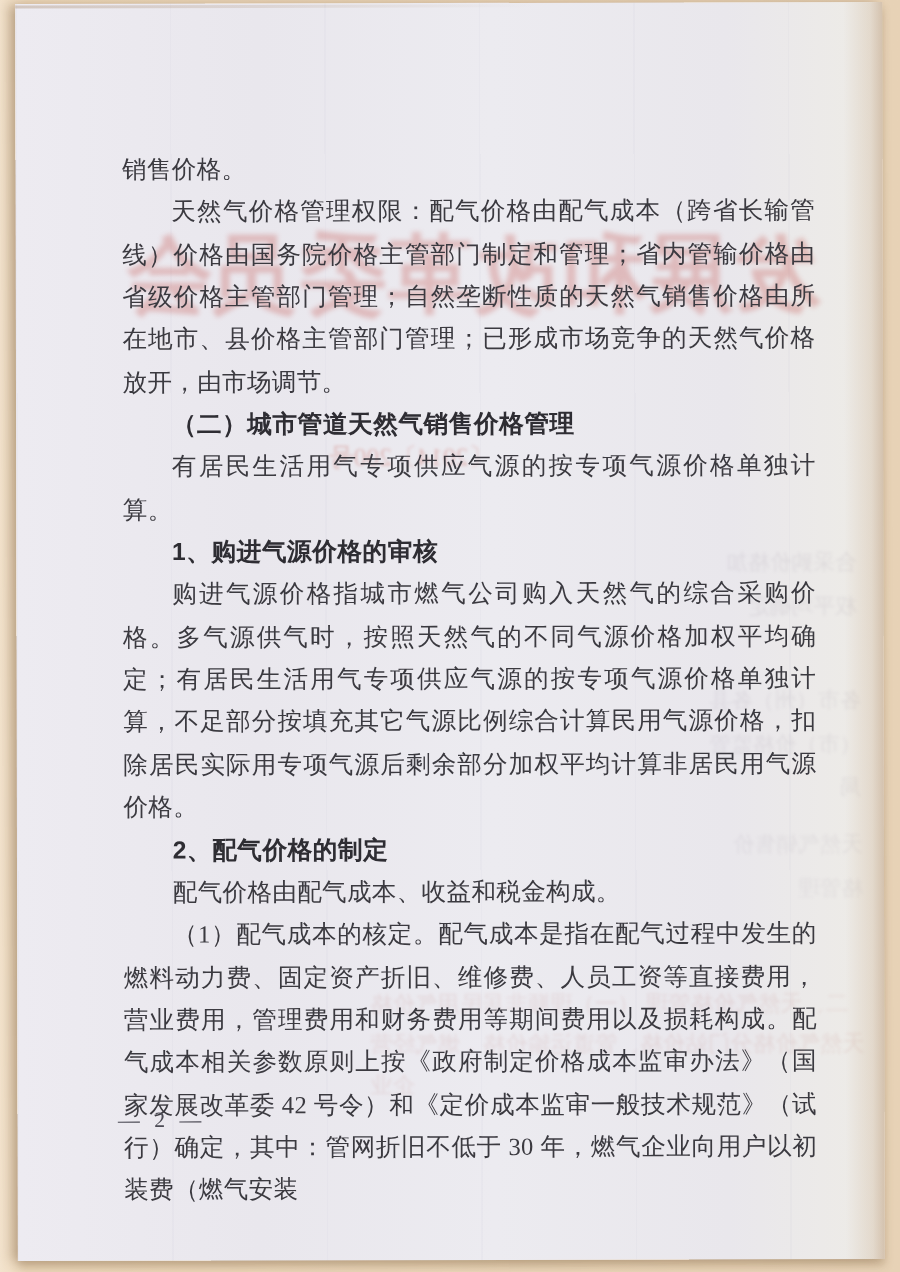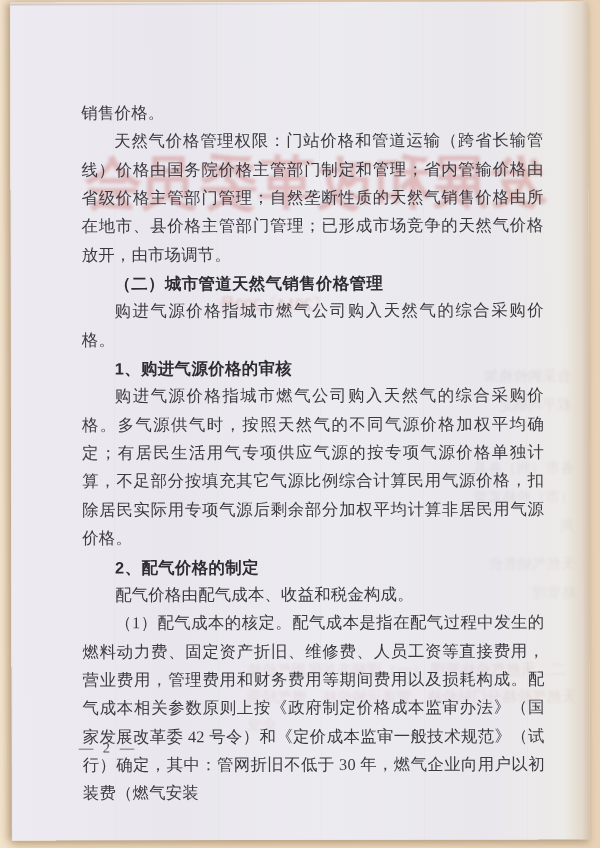--- a/index.html
+++ b/index.html
@@ -74,23 +74,23 @@
 
   <div class="bleed bleed-red-header">发展和改革委员会</div>
   <div class="bleed bleed-red-docnum">〔2014〕200号</div>
   <div class="bleed bleed-gray bleed-gray-1">合采购价格加权平均确定</div>
   <div class="bleed bleed-gray bleed-gray-2">各市（州）各县（市）价格监管局</div>
   <div class="bleed bleed-gray bleed-gray-3">天然气销售价格管理</div>
   <div class="bleed bleed-pink-bottom">二、天然气价格管理 （一）理顺非居民用气价格 天然气价格分门站价格、管道运输价格，燃气经营企业</div>
 
   <div class="textcol">
     <p class="para noindent">销售价格。</p>
-    <p class="para">天然气价格管理权限：门站价格和管道运输（跨省长输管线）价格由国务院价格主管部门制定和管理；省内管输价格由省级价格主管部门管理；自然垄断性质的天然气销售价格由所在地市、县价格主管部门管理；已形成市场竞争的天然气价格放开，由市场调节。</p>
+    <p class="para">天然气价格管理权限：配气价格由配气成本（跨省长输管线）价格由国务院价格主管部门制定和管理；省内管输价格由省级价格主管部门管理；自然垄断性质的天然气销售价格由所在地市、县价格主管部门管理；已形成市场竞争的天然气价格放开，由市场调节。</p>
     <p class="heading">（二）城市管道天然气销售价格管理</p>
-    <p class="para">购进气源价格指城市燃气公司购入天然气的综合采购价格。</p>
+    <p class="para">有居民生活用气专项供应气源的按专项气源价格单独计算。</p>
     <p class="heading">1、购进气源价格的审核</p>
     <p class="para">购进气源价格指城市燃气公司购入天然气的综合采购价格。多气源供气时，按照天然气的不同气源价格加权平均确定；有居民生活用气专项供应气源的按专项气源价格单独计算，不足部分按填充其它气源比例综合计算民用气源价格，扣除居民实际用专项气源后剩余部分加权平均计算非居民用气源价格。</p>
     <p class="heading">2、配气价格的制定</p>
     <p class="para">配气价格由配气成本、收益和税金构成。</p>
     <p class="para">（1）配气成本的核定。配气成本是指在配气过程中发生的燃料动力费、固定资产折旧、维修费、人员工资等直接费用，营业费用，管理费用和财务费用等期间费用以及损耗构成。配气成本相关参数原则上按《政府制定价格成本监审办法》（国家发展改革委 42 号令）和《定价成本监审一般技术规范》（试行）确定，其中：管网折旧不低于 30 年，燃气企业向用户以初装费（燃气安装</p>
   </div>
 
   <div class="pagenum">— 2 —</div>
 </div>
 

